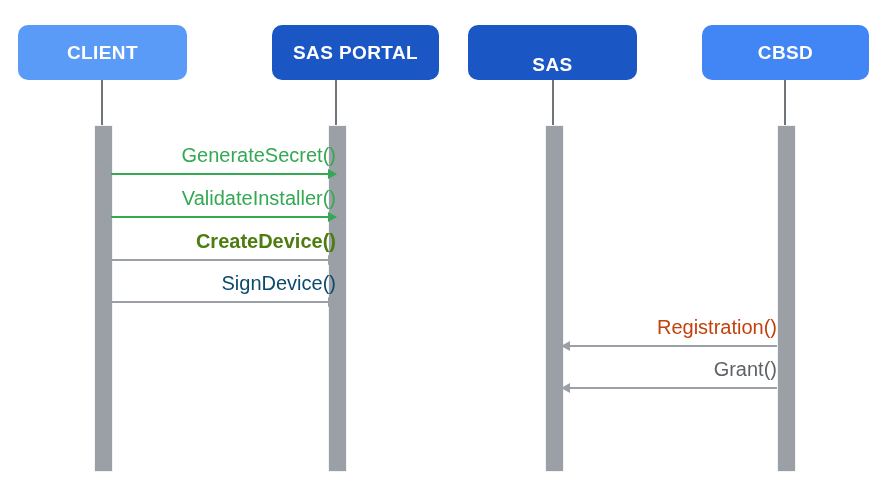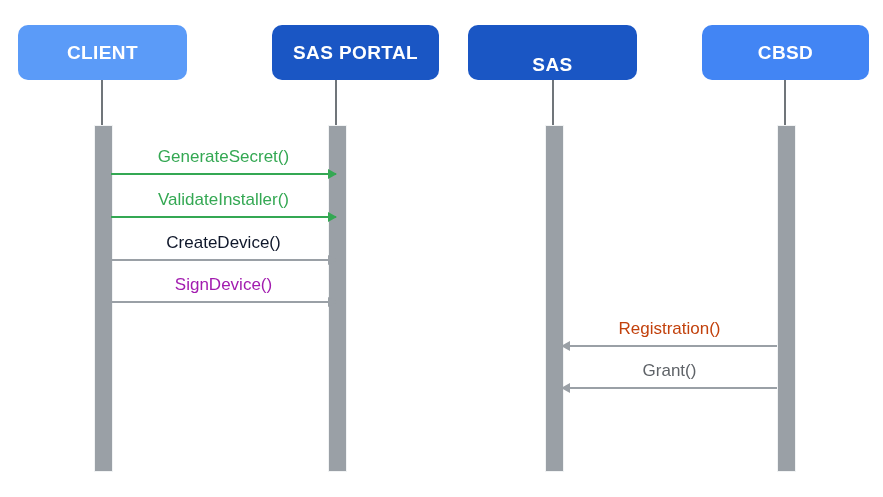--- a/index.html
+++ b/index.html
@@ -62,23 +62,23 @@
     position: absolute;
     left: 0;
     top: 0;
     height: 2px;
     width: 100%;
   }
   .message-label {
     position: absolute;
     left: 0;
     width: 100%;
-    text-align: center;
+    text-align: right;
     bottom: 6px;
-    font-size: 17px;
+    font-size: 20px;
     white-space: nowrap;
     font-family: "Liberation Sans", sans-serif;
   }
   .arrowhead {
     position: absolute;
     top: -4px;
     width: 0;
     height: 0;
     border-top: 5px solid transparent;
     border-bottom: 5px solid transparent;
@@ -125,26 +125,26 @@
       <div class="message-label" style="color: rgb(52, 168, 83);">GenerateSecret()</div>
     </div>
     <div class="message" style="left: 111px; top: 216px; width: 225px;">
       <div class="message-line" style="background: rgb(52, 168, 83);"></div>
       <div class="arrowhead right" style="border-left-color: rgb(52, 168, 83);"></div>
       <div class="message-label" style="color: rgb(52, 168, 83);">ValidateInstaller()</div>
     </div>
     <div class="message" style="left: 111px; top: 259px; width: 225px;">
       <div class="message-line" style="background: rgb(154, 160, 166);"></div>
       <div class="arrowhead right" style="border-left-color: rgb(154, 160, 166);"></div>
-      <div class="message-label" style="color: #0f172a;">CreateDevice()</div>
+      <div class="message-label" style="color: #4d7c0f; font-weight: bold;">CreateDevice()</div>
     </div>
     <div class="message" style="left: 111px; top: 301px; width: 225px;">
       <div class="message-line" style="background: rgb(154, 160, 166);"></div>
       <div class="arrowhead right" style="border-left-color: rgb(154, 160, 166);"></div>
-      <div class="message-label" style="color: #a21caf;">SignDevice()</div>
+      <div class="message-label" style="color: #0c4a6e;">SignDevice()</div>
     </div>
     <div class="message" style="left: 562px; top: 345px; width: 215px;">
       <div class="message-line" style="background: rgb(154, 160, 166);"></div>
       <div class="arrowhead left" style="border-right-color: rgb(154, 160, 166);"></div>
       <div class="message-label" style="color: #c2410c;">Registration()</div>
     </div>
     <div class="message" style="left: 562px; top: 387px; width: 215px;">
       <div class="message-line" style="background: rgb(154, 160, 166);"></div>
       <div class="arrowhead left" style="border-right-color: rgb(154, 160, 166);"></div>
       <div class="message-label" style="color: rgb(95, 99, 104); margin-top: 13px;">Grant()</div>

